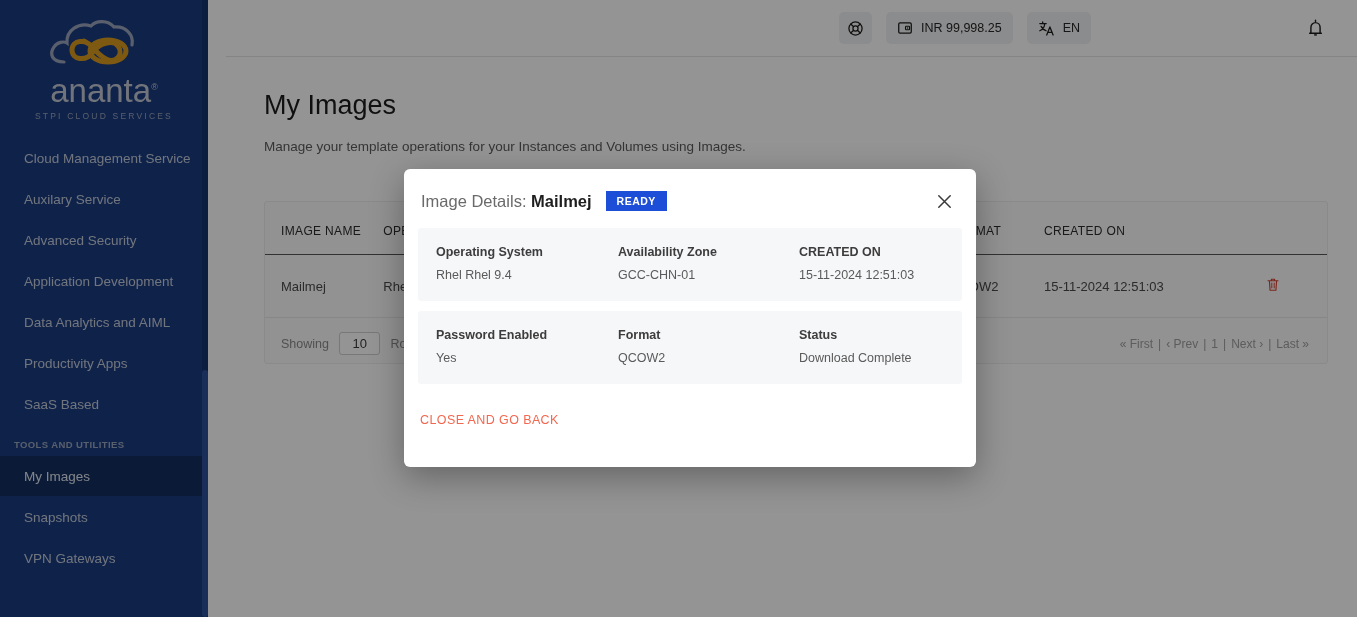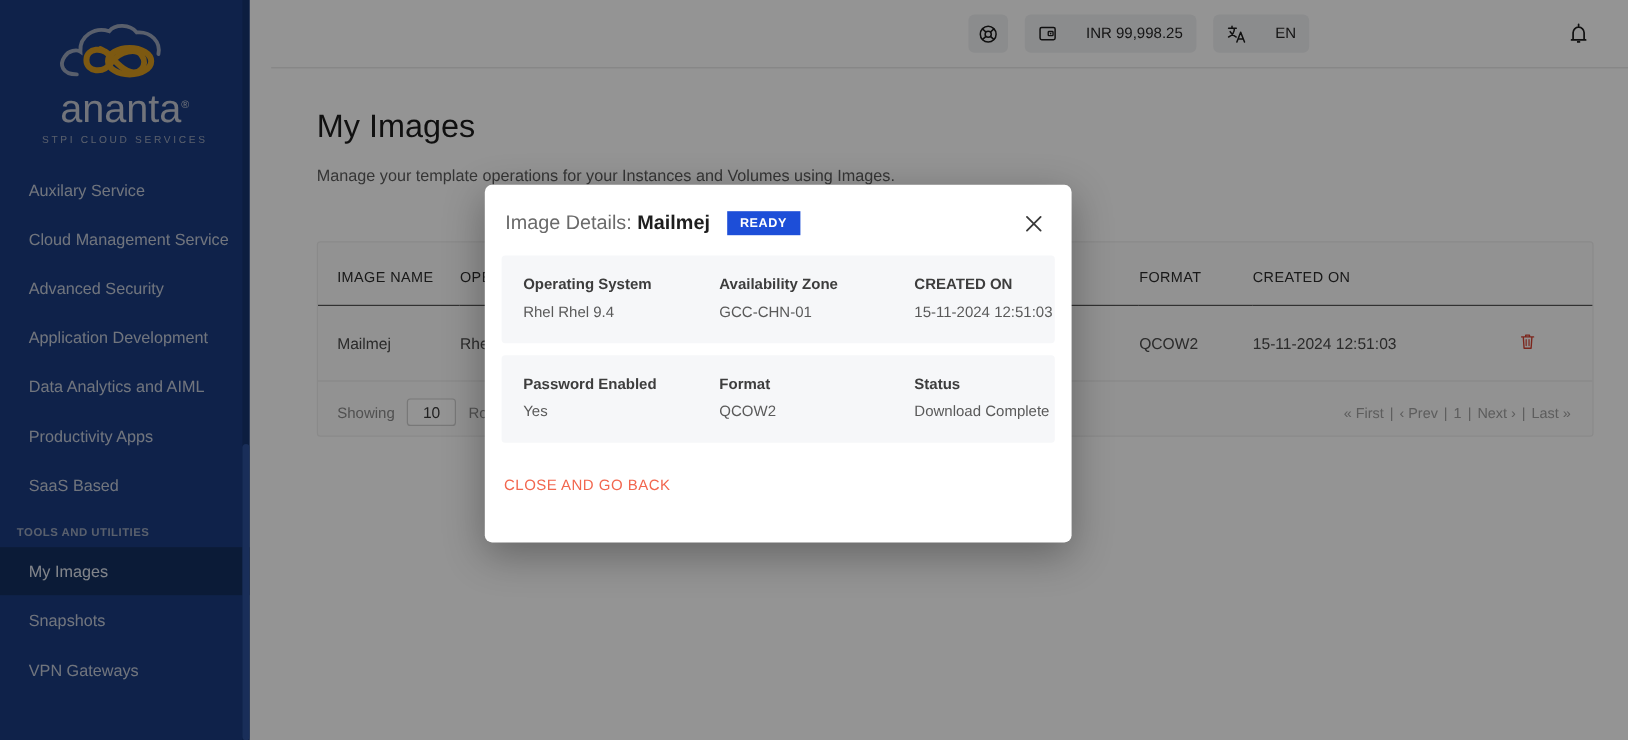--- a/index.html
+++ b/index.html
@@ -81,21 +81,21 @@
     background: #ffffff;
     border-bottom: 1px solid #e3e3e3;
     display: flex; align-items: center;
     justify-content: flex-end;
     padding-right: 26px;
   }
   .pill {
     height: 32px; border-radius: 5px;
     background: #f0f1f3;
     display: flex; align-items: center;
-    gap: 24px; padding: 0 11px;
+    gap: 8px; padding: 0 11px;
     margin-left: 14px;
     font-size: 12.5px; color: #262626;
     cursor: pointer;
   }
   .pill.icon-only { padding: 0 8px; }
   .white-box {
     width: 136px; height: 49px;
     background: #ffffff;
     margin-left: 14px;
   }
@@ -161,22 +161,22 @@
   .pager .sep { cursor: default; }
 
   
   .scrim {
     position: absolute; left: 0; top: 0;
     width: 1357px; height: 617px;
     background: rgba(0,0,0,0.42);
     z-index: 20;
   }
   .modal {
-    position: absolute; left: 404px; top: 154px;
-    width: 489px; height: 298px;
+    position: absolute; left: 404px; top: 169px;
+    width: 572px; height: 298px;
     background: #ffffff;
     border-radius: 6px;
     box-shadow: 0 10px 34px rgba(0,0,0,0.32);
     z-index: 30;
   }
   .modal-head {
     display: flex; align-items: center;
     padding: 22px 22px 0 17px;
   }
   .modal-title {
@@ -234,24 +234,24 @@
         <ellipse cx="62" cy="33" rx="18" ry="11" fill="none" stroke="#d79a1e" stroke-width="5"></ellipse>
       </svg>
       <div class="logo-word">
         <span>ananta</span><span class="logo-tm">®</span>
       </div>
       <div class="logo-sub">STPI CLOUD SERVICES</div>
     </div>
 
     <div class="nav">
       <div class="nav-item">
+          <span>Cloud Management Service</span>
+        </div>
+      <div class="nav-item">
           <span>Auxilary Service</span>
-        </div>
-      <div class="nav-item">
-          <span>Cloud Management Service</span>
         </div>
       <div class="nav-item">
           <span>Advanced Security</span>
         </div>
       <div class="nav-item">
           <span>Application Development</span>
         </div>
       <div class="nav-item">
           <span>Data Analytics and AIML</span>
         </div>

